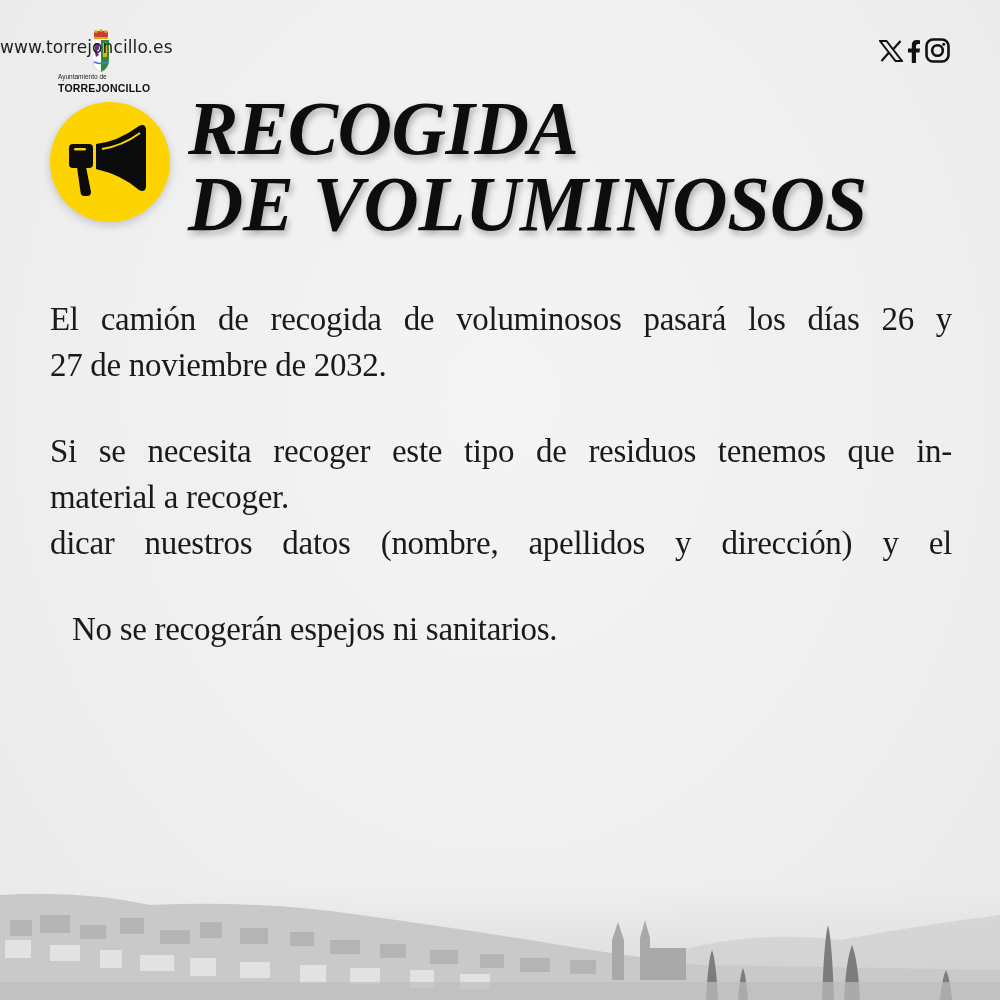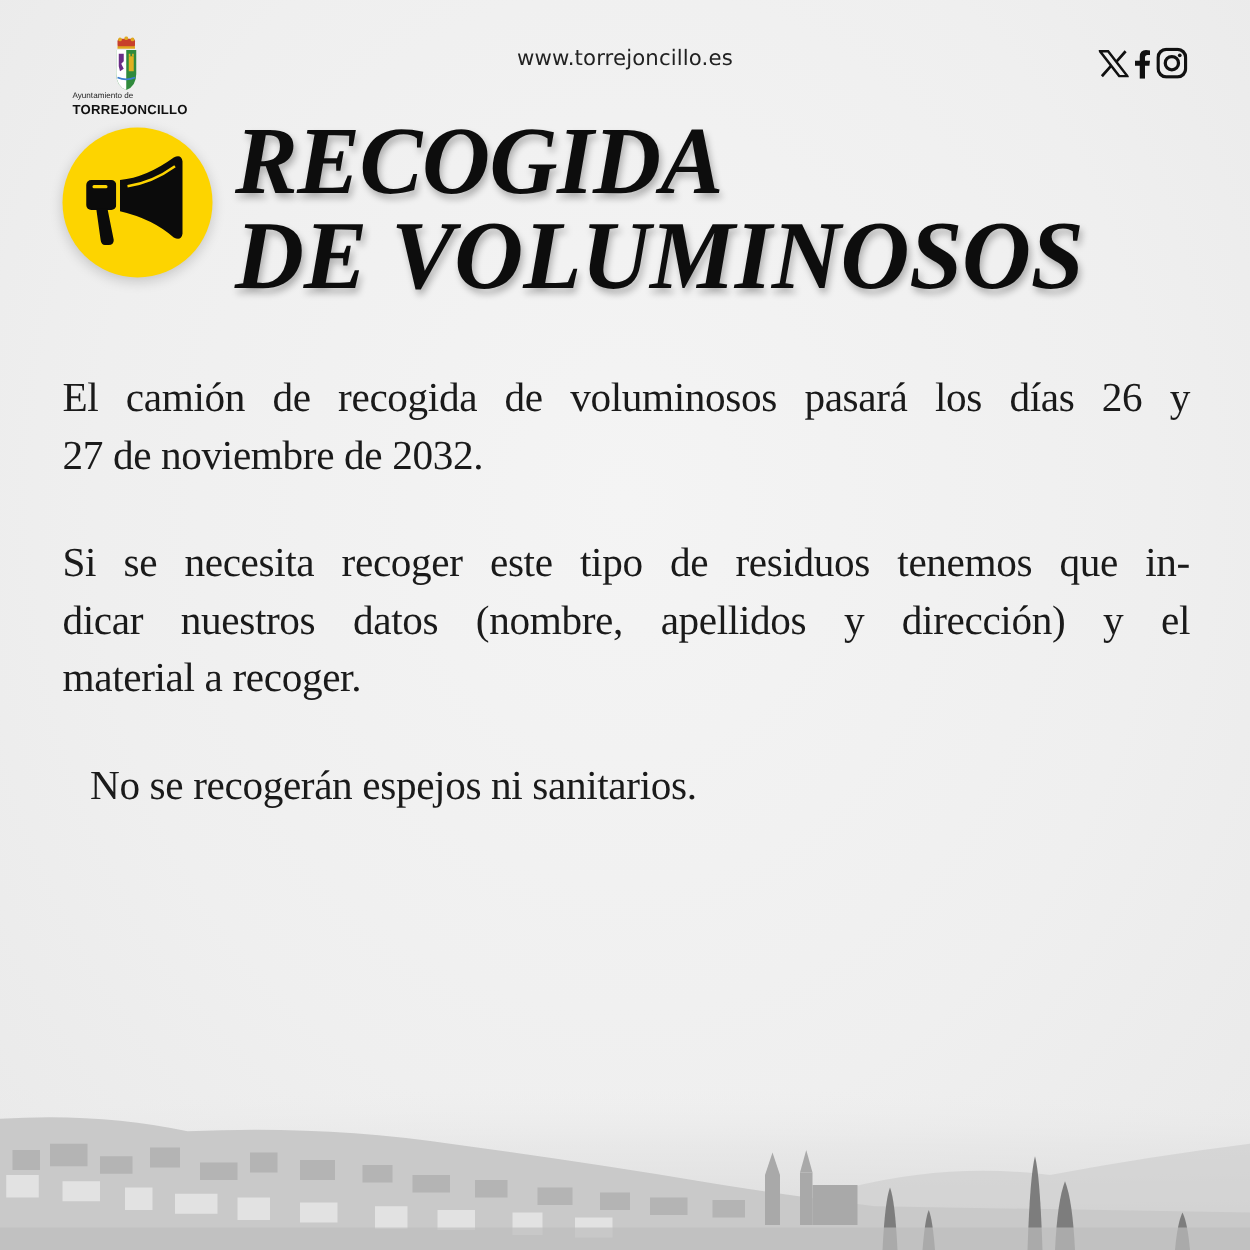--- a/index.html
+++ b/index.html
@@ -10,21 +10,21 @@
       font-family: "Liberation Serif", "DejaVu Serif", serif;
       color: #161616;
     }
     
     .header { position: absolute; top: 0; left: 0; width: 1000px; height: 90px; }
     .logo { position: absolute; left: 52px; top: 29px; display: flex; align-items: center; flex-direction: column; }
     .shield { width: 20px; height: 45px; position: relative; }
     .logo-text { margin-left: 6px; display: flex; flex-direction: column; line-height: 1; }
     .logo-small { font-family: "Liberation Sans", sans-serif; font-size: 6.5px; color: #222; letter-spacing: 0; }
     .logo-big { font-family: "Liberation Sans", sans-serif; font-weight: 700; font-size: 10.5px; color: #111; margin-top: 2px; letter-spacing: 0.2px; }
-    .website { position: absolute; left: 0; width: 1000px; top: 37px; text-align: center;
+    .website { position: absolute; left: 0; width: 1000px; top: 37px; text-align: left;
       font-family: "DejaVu Sans", "Liberation Sans", sans-serif; font-size: 17px; color: #222; letter-spacing: 0.1px; }
     .socials { position: absolute; right: 50px; top: 38px; display: flex; align-items: center; gap: 4px; }
     .socials span { display: inline-flex; }
 
     
     .megaphone-circle {
       position: absolute; left: 50px; top: 102px; width: 120px; height: 120px; border-radius: 50%;
       background: #fdd400;
       box-shadow: 0 3px 10px rgba(0,0,0,0.18);
       display: flex; align-items: center; justify-content: center;
@@ -129,22 +129,22 @@
   <span class="title-line l2">DE VOLUMINOSOS</span>
 </div>
 
 <div class="content">
   <p class="para">
     <span class="line">El camión de recogida de voluminosos pasará los días 26 y</span>
     <span class="line end">27 de noviembre de 2032.</span>
   </p>
   <p class="para">
     <span class="line">Si se necesita recoger este tipo de residuos tenemos que in-</span>
+    <span class="line end">material a recoger.</span>
     <span class="line">dicar nuestros datos (nombre, apellidos y dirección) y el</span>
-    <span class="line end">material a recoger.</span>
   </p>
   <p class="para last">
     <span class="line end">No se recogerán espejos ni sanitarios.</span>
   </p>
 </div>
 
 <svg class="town" viewBox="0 0 1000 130" preserveAspectRatio="none">
   <defs>
     <linearGradient id="fade" x1="0" y1="0" x2="0" y2="1">
       <stop offset="0" stop-color="#eeeeee" stop-opacity="0"></stop>

